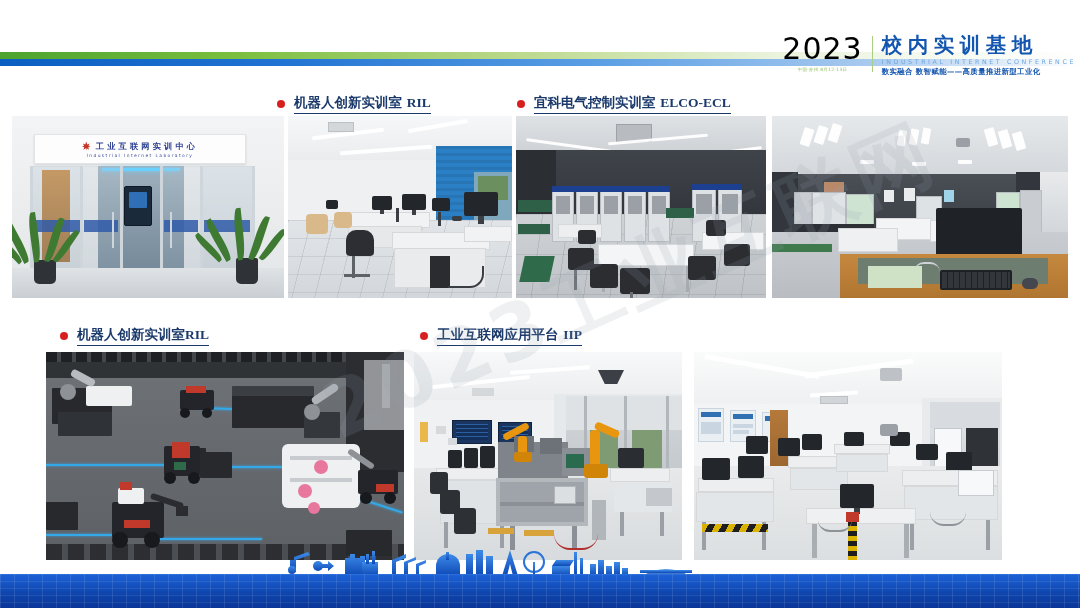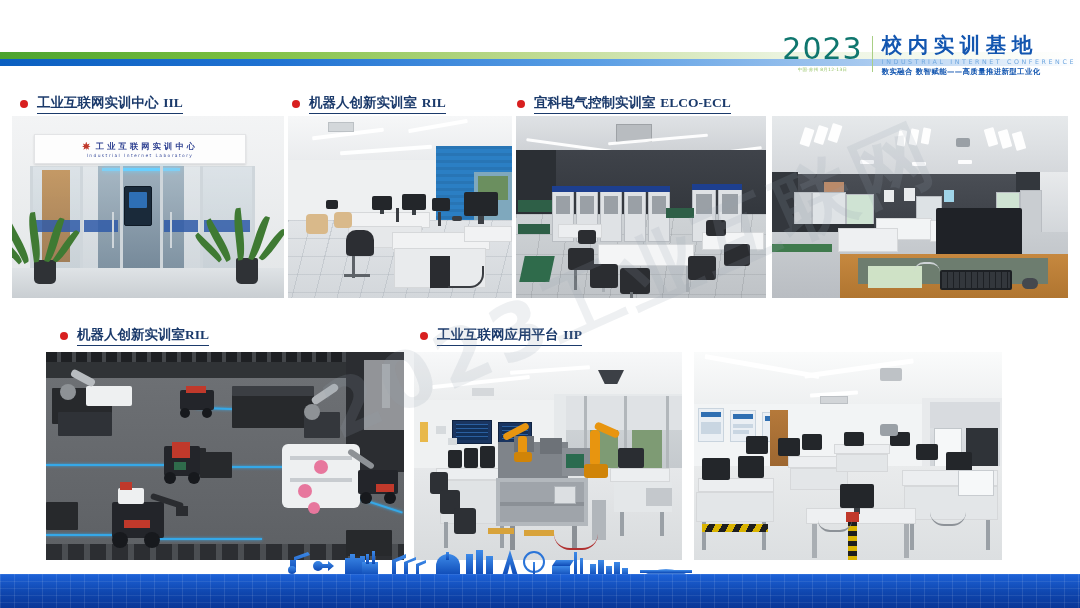--- a/index.html
+++ b/index.html
@@ -26,21 +26,21 @@
   .hdr-rule-blue {
     position: absolute; left: 0; top: 7px; width: 1080px; height: 7px;
     background: linear-gradient(to right, #0b5fc0 0%, #1f72d2 25%, #5a9ee4 55%, #a7c9ef 80%, #ffffff 100%);
   }
 
   
   .logo { position: absolute; right: 4px; top: 34px; display: flex; align-items: flex-start; }
   .logo-year-block { text-align: center; padding-right: 9px; }
   .logo-year {
     font-size: 30px; font-weight: 400; letter-spacing: 1px; line-height: 30px;
-    color: #0f766e;
+    color: #000000;
     font-family: "DejaVu Sans", sans-serif;
   }
   .logo-year-sub {
     font-size: 4.4px; letter-spacing: .35px; color: #8fbf5c; margin-top: 3px;
     white-space: nowrap;
     font-family: "DejaVu Sans", sans-serif;
   }
   .logo-divider { width: 1px; background: #a9cf85; height: 36px; margin-top: 2px; }
   .logo-right { padding-left: 9px; }
   .logo-cn {
@@ -151,25 +151,21 @@
       <div class="logo-year-sub">中国·苏州  8月12-13日</div>
     </div>
     <div class="logo-divider"></div>
     <div class="logo-right">
       <div class="logo-cn">校内实训基地</div>
       <div class="logo-en">INDUSTRIAL INTERNET CONFERENCE</div>
       <div class="logo-tag">数实融合  数智赋能——高质量推进新型工业化</div>
     </div>
   </div>
 
-  <div class="cap" style="left:20px; top:94px;">
-    <span class="cap-bullet"></span>
-    <span class="cap-text"><span>工业互联网实训中心</span> <span class="cap-code">IIL</span></span>
-  </div>
-  <div class="cap" style="left:292px; top:94px;">
+  <div class="cap" style="left:277px; top:94px;">
     <span class="cap-bullet"></span>
     <span class="cap-text"><span>机器人创新实训室</span> <span class="cap-code">RIL</span></span>
   </div>
   <div class="cap" style="left:517px; top:94px;">
     <span class="cap-bullet"></span>
     <span class="cap-text"><span>宜科电气控制实训室</span> <span class="cap-code">ELCO-ECL</span></span>
   </div>
 
   <div class="photo" style="left:12px; top:116px; width:272px; height:182px;">
     <div class="ph-inner">

